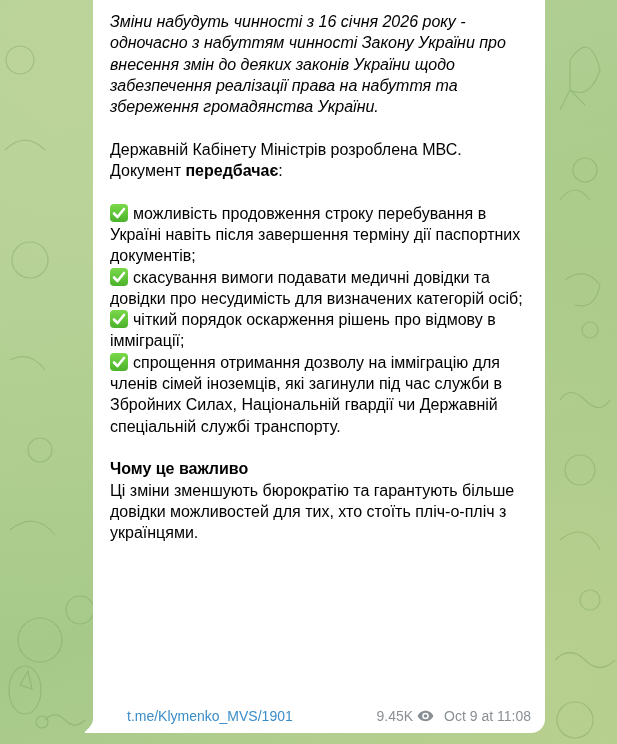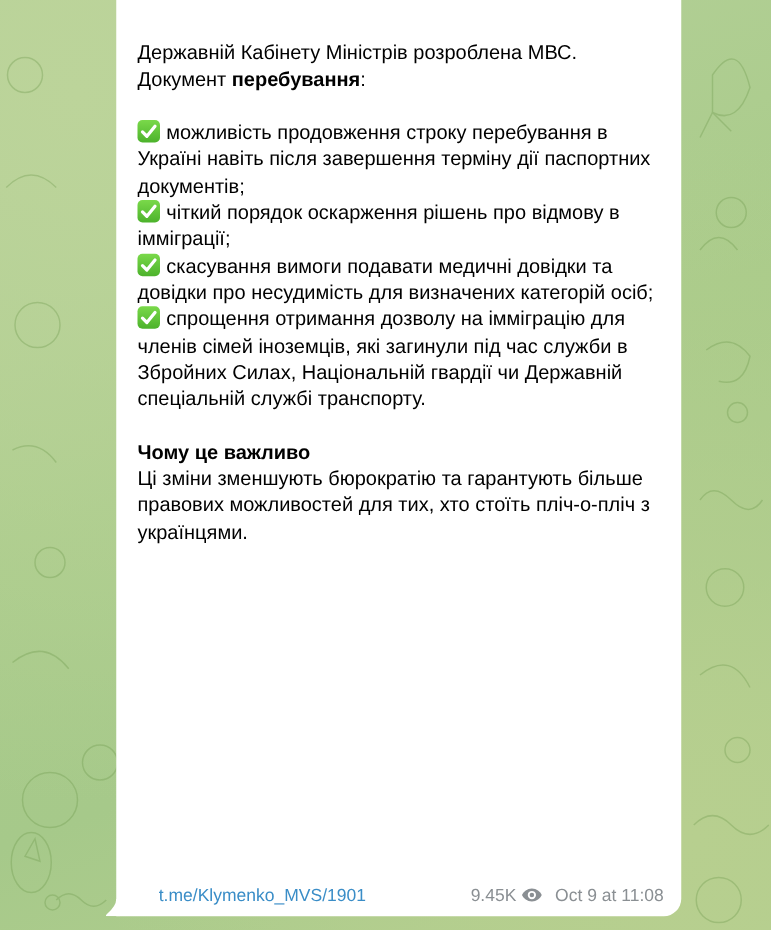--- a/index.html
+++ b/index.html
@@ -130,41 +130,42 @@
     <path d="M10 530 q25 -20 45 5"></path>
   </g>
 </svg>
 
 <svg class="bubble-tail" width="12" height="14" viewBox="0 0 12 14" xmlns="http://www.w3.org/2000/svg">
   <path d="M12 0 L12 14 L2 14 Q0 14 1.2 12.5 Q9 6 9 0 Z" fill="#ffffff"></path>
 </svg>
 
 <div class="bubble">
   <div class="content">
+    <p class="para italic">Зміни набудуть чинності з 16 січня 2026 року - одночасно з набуттям чинності Закону України про внесення змін до деяких законів України щодо забезпечення реалізації права на набуття та збереження громадянства України.</p>
     <div class="blank"></div>
     <p class="para">Державній Кабінету Міністрів розроблена МВС.</p>
-    <p class="para"><span>Документ </span><span class="bold">перебування</span><span>:</span></p>
+    <p class="para"><span>Документ </span><span class="bold">передбачає</span><span>:</span></p>
     <div class="blank"></div>
 
     <p class="para"><span class="check"><svg width="14" height="14" viewBox="0 0 14 14">
             <path d="M2 7.5 L5.5 11 L12 3" fill="none" stroke="#fff" stroke-width="2.6" stroke-linecap="round" stroke-linejoin="round"></path>
           </svg></span><span>можливість продовження строку перебування в Україні навіть після завершення терміну дії паспортних документів;</span></p>
     <p class="para"><span class="check"><svg width="14" height="14" viewBox="0 0 14 14">
             <path d="M2 7.5 L5.5 11 L12 3" fill="none" stroke="#fff" stroke-width="2.6" stroke-linecap="round" stroke-linejoin="round"></path>
-          </svg></span><span>чіткий порядок оскарження рішень про відмову в імміграції;</span></p>
+          </svg></span><span>скасування вимоги подавати медичні довідки та довідки про несудимість для визначених категорій осіб;</span></p>
     <p class="para"><span class="check"><svg width="14" height="14" viewBox="0 0 14 14">
             <path d="M2 7.5 L5.5 11 L12 3" fill="none" stroke="#fff" stroke-width="2.6" stroke-linecap="round" stroke-linejoin="round"></path>
-          </svg></span><span>скасування вимоги подавати медичні довідки та довідки про несудимість для визначених категорій осіб;</span></p>
+          </svg></span><span>чіткий порядок оскарження рішень про відмову в імміграції;</span></p>
     <p class="para"><span class="check"><svg width="14" height="14" viewBox="0 0 14 14">
             <path d="M2 7.5 L5.5 11 L12 3" fill="none" stroke="#fff" stroke-width="2.6" stroke-linecap="round" stroke-linejoin="round"></path>
           </svg></span><span>спрощення отримання дозволу на імміграцію для членів сімей іноземців, які загинули під час служби в Збройних Силах, Національній гвардії чи Державній спеціальній службі транспорту.</span></p>
 
     <div class="blank"></div>
     <p class="para bold">Чому це важливо</p>
-    <p class="para">Ці зміни зменшують бюрократію та гарантують більше правових можливостей для тих, хто стоїть пліч-о-пліч з українцями.</p>
+    <p class="para">Ці зміни зменшують бюрократію та гарантують більше довідки можливостей для тих, хто стоїть пліч-о-пліч з українцями.</p>
     <div class="blank"></div>
   </div>
 
   <div class="footer">
     <a class="link">t.me/Klymenko_MVS/1901</a>
     <div class="meta">
       <span class="views">9.45K</span>
       <span class="eye">
         <svg width="17" height="12" viewBox="0 0 17 12" xmlns="http://www.w3.org/2000/svg">
           <path d="M8.5 0.8 C4.8 0.8 1.8 3.2 0.6 6 C1.8 8.8 4.8 11.2 8.5 11.2 C12.2 11.2 15.2 8.8 16.4 6 C15.2 3.2 12.2 0.8 8.5 0.8 Z" fill="#8a8f93"></path>

